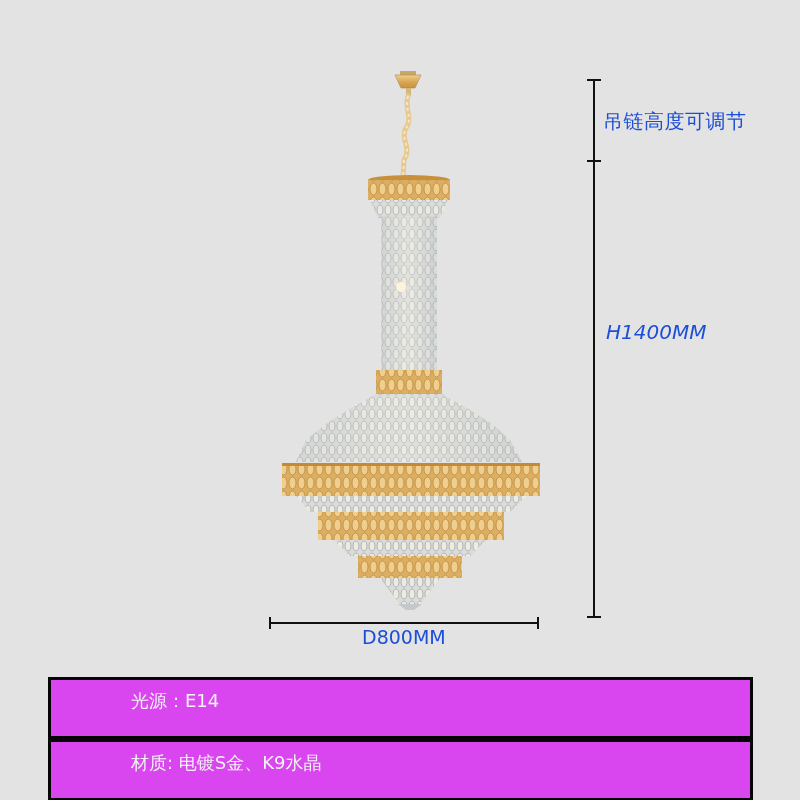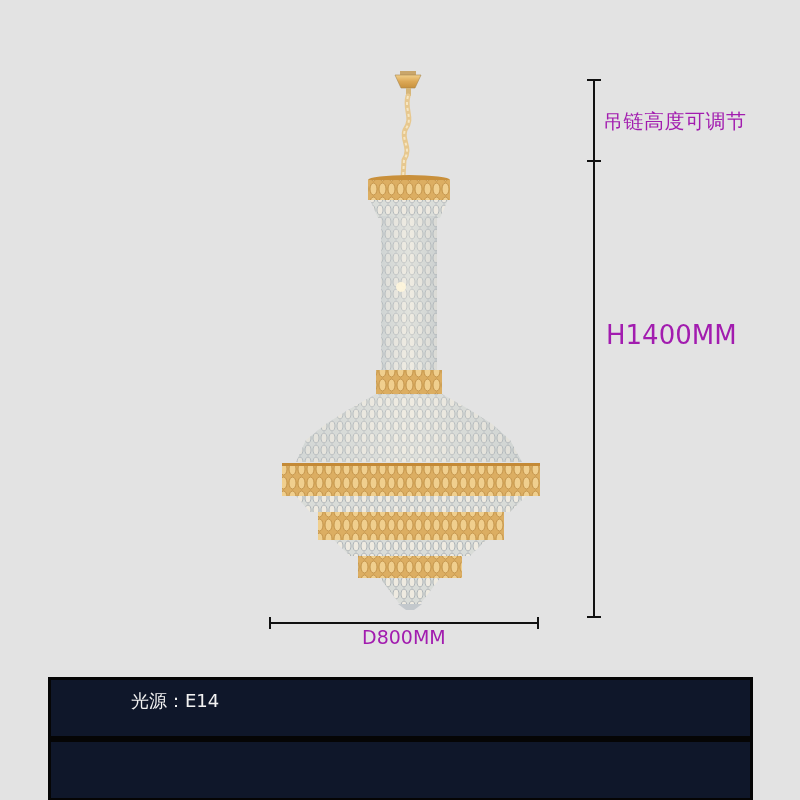--- a/index.html
+++ b/index.html
@@ -8,29 +8,29 @@
     background:#e3e3e3;
     font-family: "DejaVu Sans", "Liberation Sans", sans-serif;
   }
 
   
   .vline { position:absolute; left:593px; top:79px; width:2px; height:538px; background:#111; }
   .cap-h { position:absolute; height:2px; background:#111; }
   .hline { position:absolute; left:269px; top:622px; width:269px; height:2px; background:#111; }
   .cap-v { position:absolute; width:2px; background:#111; }
 
-  .dim-text { position:absolute; color:#a21caf; white-space:nowrap; }
+  .dim-text { position:absolute; color:#1d4ed8; white-space:nowrap; }
   .chain-label { left:603px; top:108px; font-size:20px; letter-spacing:0.5px; }
-  .height-label { left:606px; top:320px; font-size:26px; }
+  .height-label { left:606px; top:320px; font-size:20px;font-style:italic; }
   .diam-label { left:362px; top:626px; font-size:19px; }
 
   
   .spec-bar {
     position:absolute; left:48px; width:705px; height:62px;
-    background:#0f172a; border:3px solid #050505; box-sizing:border-box;
+    background:#d946ef; border:3px solid #050505; box-sizing:border-box;
     color:#f2f2f2; font-size:18px;text-decoration:underline;
   }
   .spec-bar .cell { position:absolute; top:0; height:41px; line-height:41px; white-space:nowrap; }
   .spec-bar .cell.left { left:80px; }
   .spec-bar .cell.right { left:422px; }
   .bar1 { top:677px; }
   .bar2 { top:739px; }
   sup { font-size:10px; vertical-align:8px; }
 
   
@@ -113,13 +113,16 @@
 <div class="dim-text height-label">H1400MM</div>
 <div class="dim-text diam-label">D800MM</div>
 
 <div class="spec-bar bar1">
   <div class="cell left">
     <span>光源：</span><span>E14</span>
   </div>
 </div>
 
 <div class="spec-bar bar2">
+  <div class="cell left">
+    <span>材质: </span><span>电镀S金、K9水晶</span>
+  </div>
 </div>
 
 </body></html>

